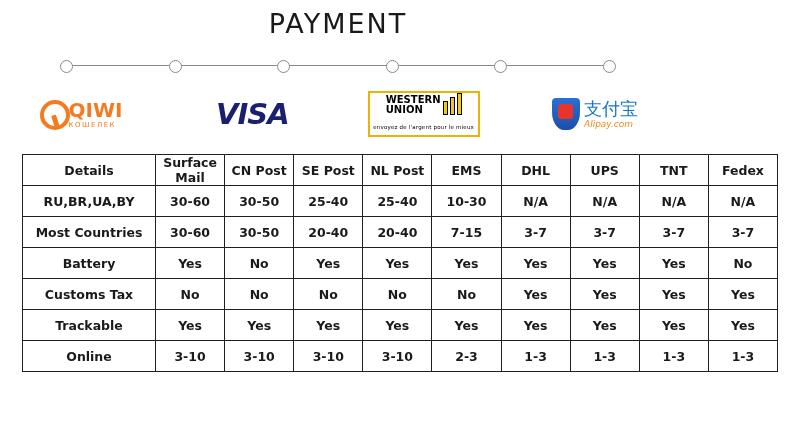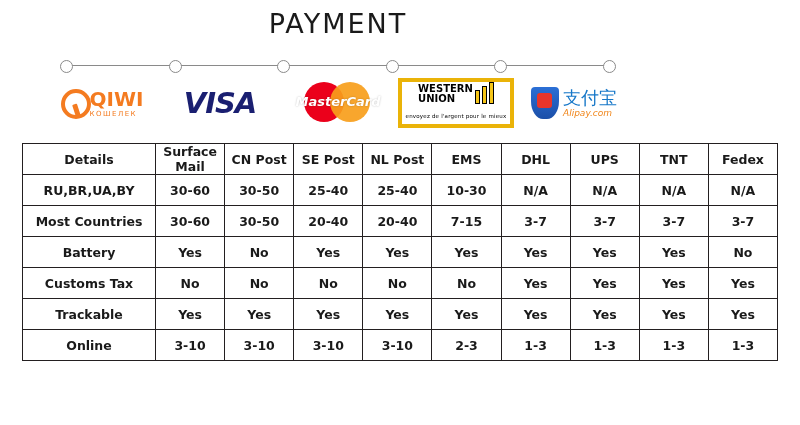--- a/index.html
+++ b/index.html
@@ -58,23 +58,23 @@
     border: 1px solid #8a8a8a;
     border-radius: 50%;
     background: #ffffff;
     position: relative;
     z-index: 2;
   }
 
   
   .logos {
     display: flex;
-    justify-content: center;
-    align-items: center;
-    margin: 0 22px 0 22px;
+    justify-content: space-between;
+    align-items: center;
+    margin: 11px 22px 0 22px;
     height: 56px;
   }
   .logo-cell {
     width: 118px;
     height: 50px;
     display: flex;
     align-items: center;
     justify-content: center;
   }
 
@@ -162,21 +162,21 @@
     font-size: 13px;
     font-weight: bold;
     font-style: italic;
     z-index: 3;
     text-shadow: 0 0 2px rgba(0,0,0,.25);
     font-family: "DejaVu Sans", sans-serif;
   }
 
   
   .wu {
-    border: 4px solid #eab308;
+    border: 2px solid #eab308;
     width: 108px;
     padding: 2px 0 2px 0;
     background: #ffffff;
     text-align: center;
   }
   .wu-top {
     display: flex;
     align-items: center;
     justify-content: center;
     gap: 2px;
@@ -338,27 +338,20 @@
           <span class="qiwi-name">QIWI</span>
           <span class="qiwi-sub">КОШЕЛЕК</span>
         </span>
       </div>
     </div>
 
     <div class="logo-cell">
       <span class="visa">VISA</span>
     </div>
 
-    <div class="logo-cell">
-      <span class="mc">
-        <span class="mc-c1"></span>
-        <span class="mc-c2"></span>
-        <span class="mc-text">MasterCard</span>
-      </span>
-    </div>
 
     <div class="logo-cell">
       <span class="wu">
         <span class="wu-top">
           <span class="wu-words">
             <span style="display:block">WESTERN</span>
             <span style="display:block">UNION</span>
           </span>
           <span class="wu-bars">
               <i></i>

